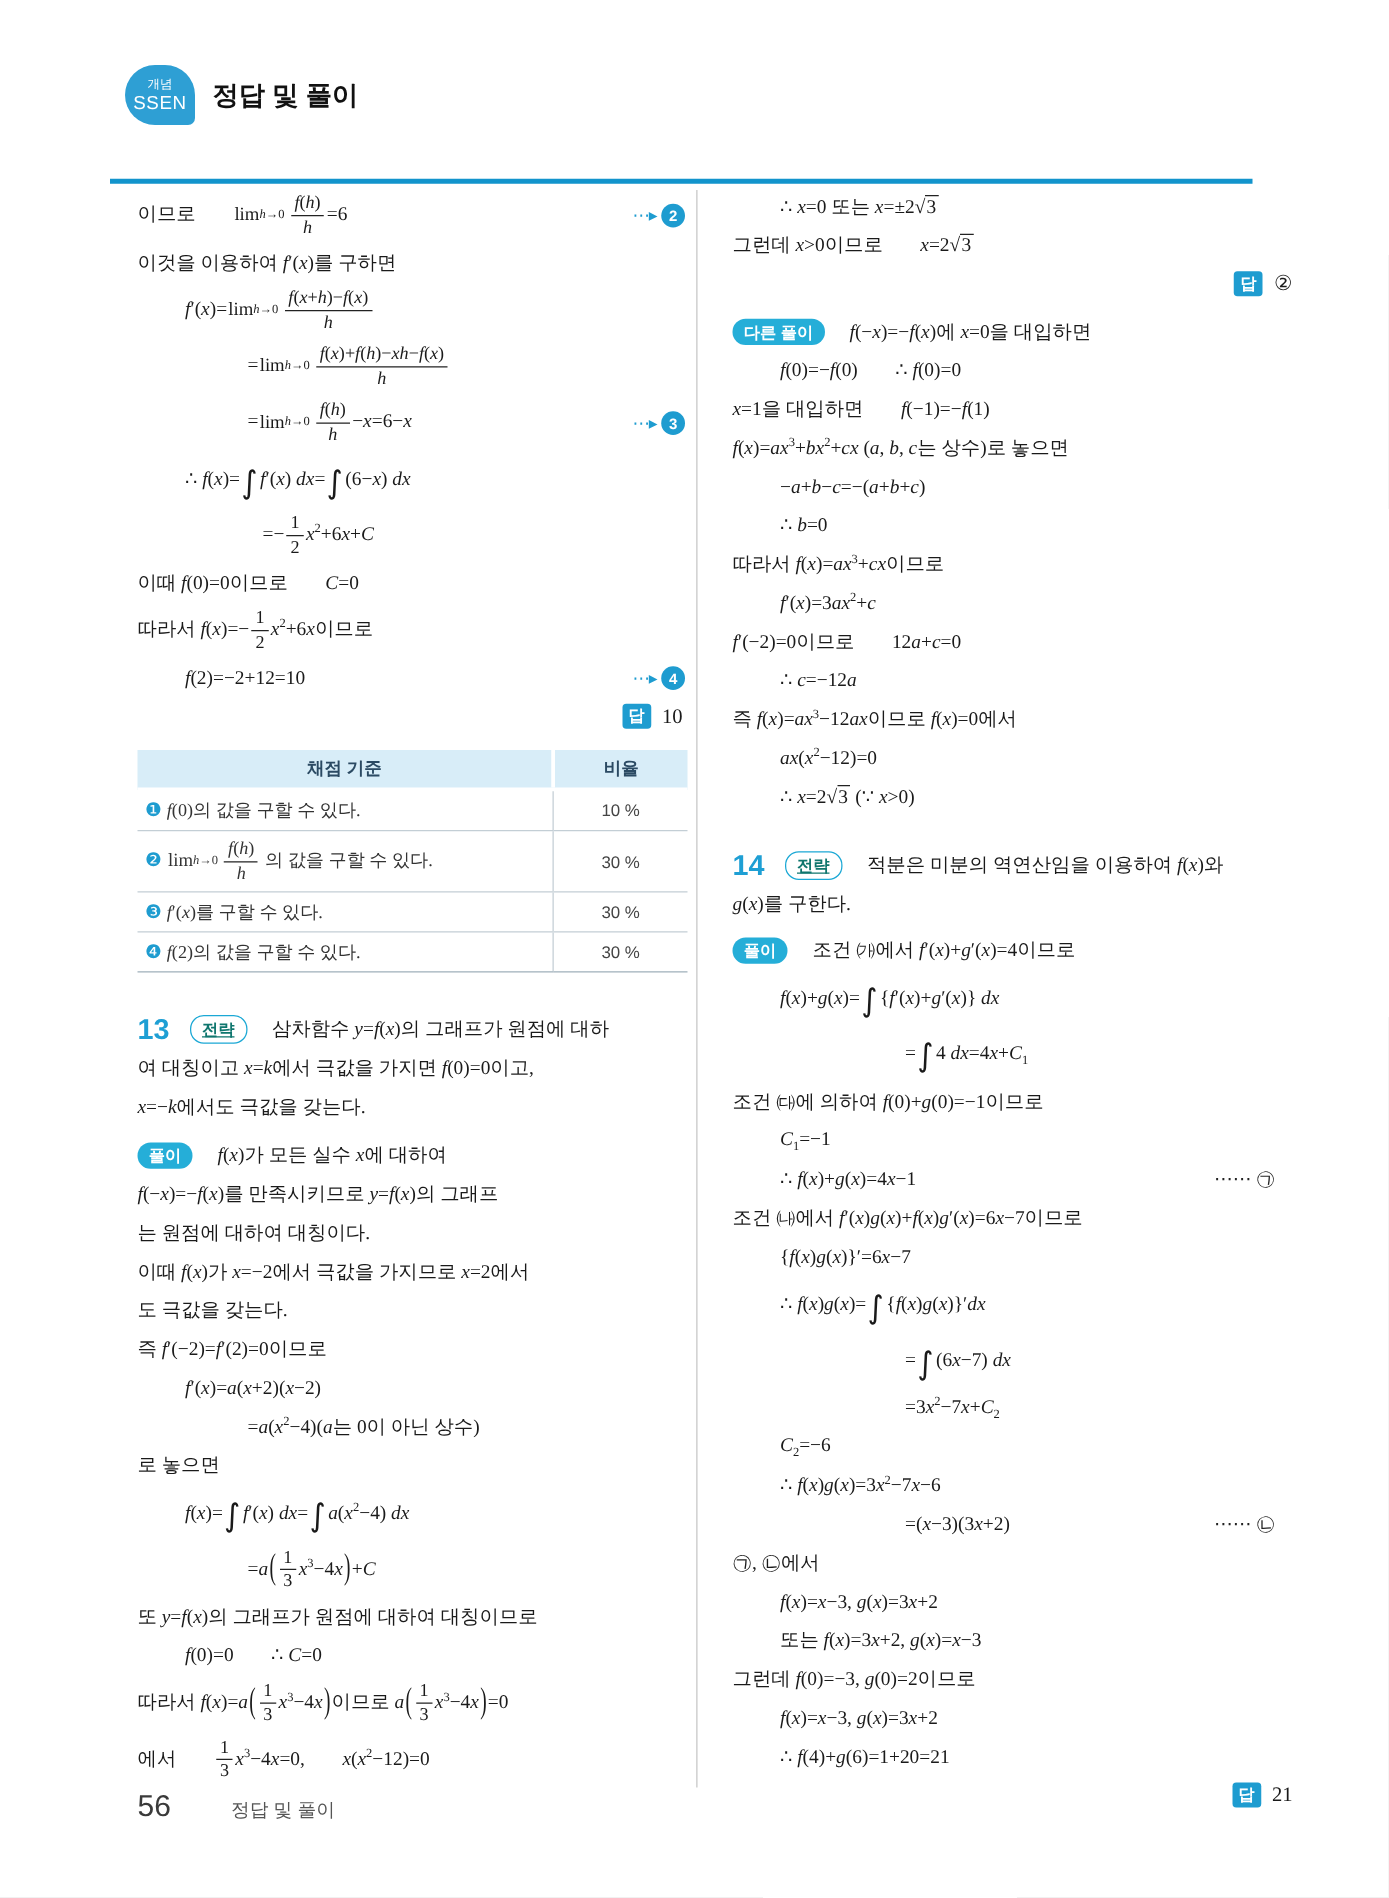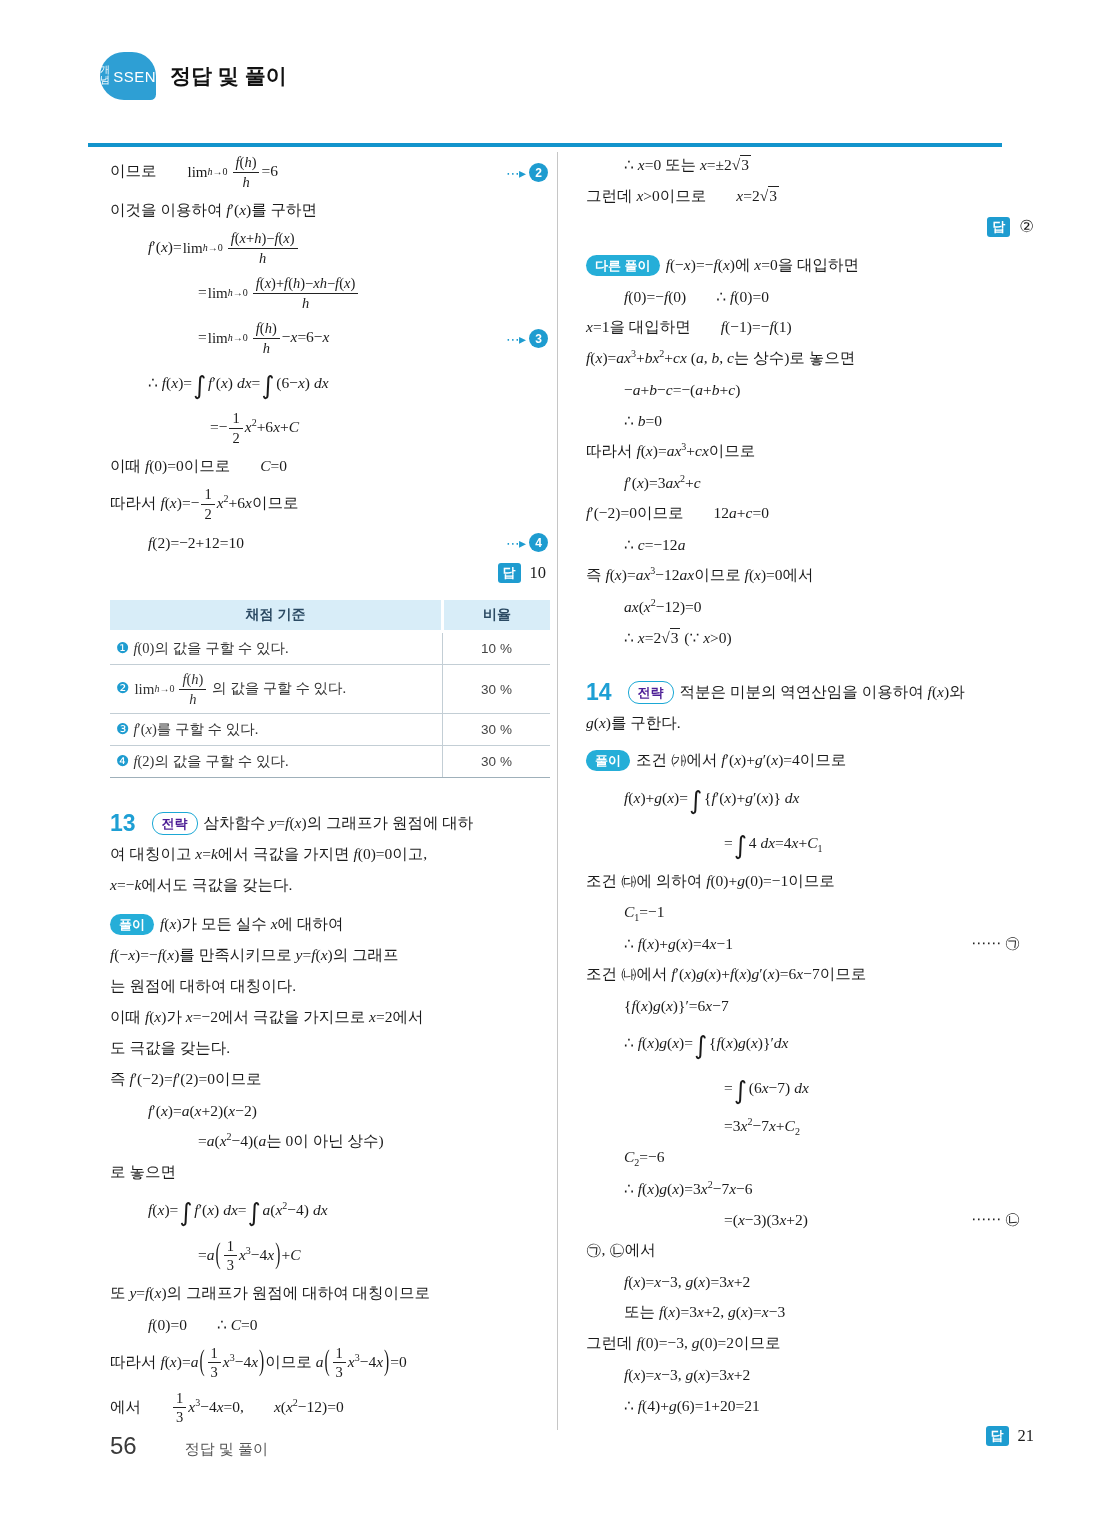--- a/index.html
+++ b/index.html
@@ -1,21 +1,21 @@
 <!DOCTYPE html>
 <html><head>
 <meta charset="utf-8">
 <style>
   html,body{margin:0;padding:0;background:#e8e8e8;}
   .page{position:relative;width:1111px;height:1518px;background:#ffffff;margin:0 auto;
         font-family:"Liberation Serif",serif;color:#1a1a1a;overflow:hidden;}
   
   .hdr{position:absolute;left:100px;top:52px;display:flex;align-items:center;}
   .logo{width:56px;height:48px;background:#2e9fd4;border-radius:26px 26px 6px 26px;
-        display:flex;align-items:center;justify-content:center;
+        display:flex;flex-direction:column;align-items:center;justify-content:center;
         color:#fff;font-family:"Liberation Sans",sans-serif;line-height:1;}
   .logo .lt1{font-size:10px;margin-bottom:2px;}
   .logo .lt2{font-size:15px;font-weight:normal;letter-spacing:.5px;}
   .hdr-title{margin-left:14px;font-family:"Liberation Sans",sans-serif;font-size:21px;
         font-weight:bold;color:#111;}
   .hrule{position:absolute;left:88px;top:143px;width:914px;height:4px;background:#1294cc;}
   .vdivider{position:absolute;left:557px;top:152px;width:1px;height:1278px;background:#c6c6c6;}
   
   .col{position:absolute;top:150px;}
   .col-left{left:110px;width:440px;}
@@ -53,22 +53,22 @@
         font-family:"Liberation Sans",sans-serif;}
   .ref{margin-left:auto;padding-right:18px;font-size:15px;color:#222;}
   .ansline{justify-content:flex-end;min-height:30px;padding-right:4px;}
   .ansbadge{background:#1e9cd0;color:#fff;border-radius:3px;padding:0 5px;height:20px;
         display:inline-flex;align-items:center;font-family:"Liberation Sans",sans-serif;
         font-size:13px;font-weight:bold;}
   .ansval{margin-left:9px;font-size:16.5px;}
   
   .badge{display:inline-flex;align-items:center;height:21px;border-radius:11px;
         padding:0 9px;font-family:"Liberation Sans",sans-serif;font-size:13px;
-        font-weight:bold;margin-right:6px;flex:none;}
-  .badge-o{border:1.5px solid #1ba8d5;color:#4c1d95;background:#fff;}
+        font-weight:bold;margin-right:20px;flex:none;}
+  .badge-o{border:1.5px solid #1ba8d5;color:#0f766e;background:#fff;text-decoration:underline;}
   .badge-f{background:#25aed8;color:#fff;}
   .pnum{color:#1e9fd4;font-family:"Liberation Sans",sans-serif;font-size:23px;
         font-weight:bold;margin-right:16px;flex:none;}
   
   .grade-table{width:100%;border-collapse:collapse;margin:12px 0 14px;
         font-size:14px;color:#333;}
   .grade-table th{background:#d8edf8;color:#2b4a63;font-family:"Liberation Sans",sans-serif;
         font-size:14px;font-weight:bold;padding:6px 16px;border-bottom:3px solid #ffffff;}
   .grade-table th.ratio-h{width:74px;border-left:3px solid #ffffff;}
   .grade-table td{border-bottom:1px solid #c3ced5;padding:6px 6px;}

